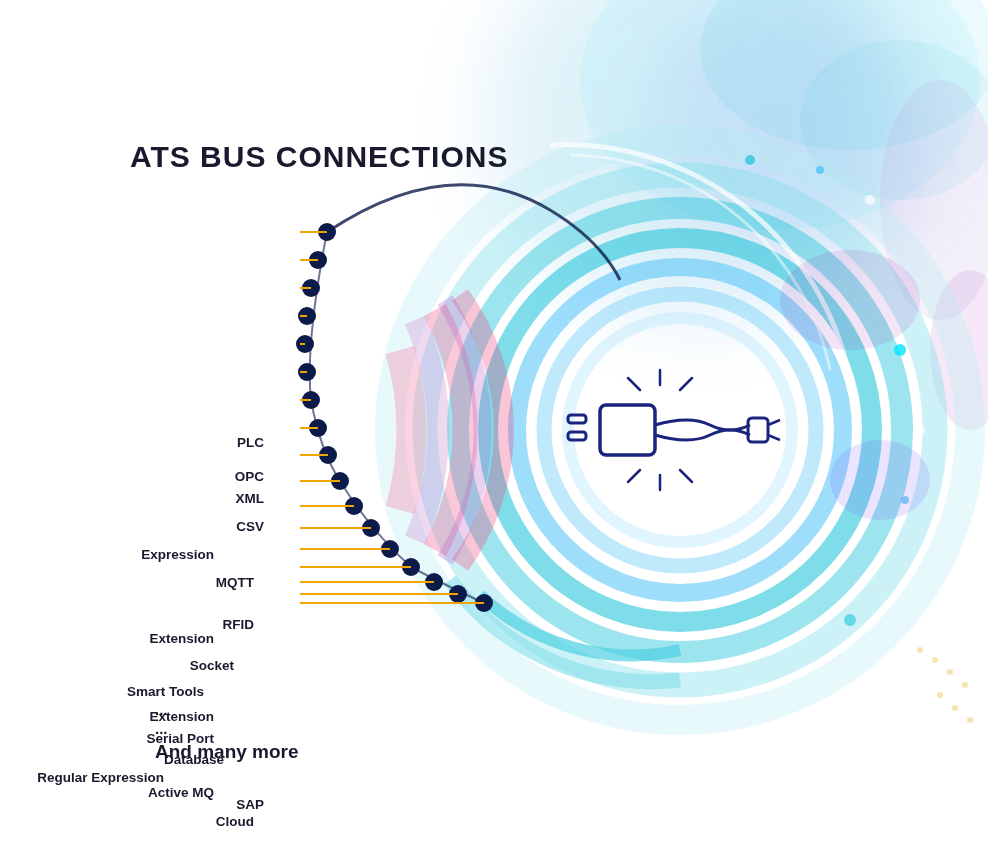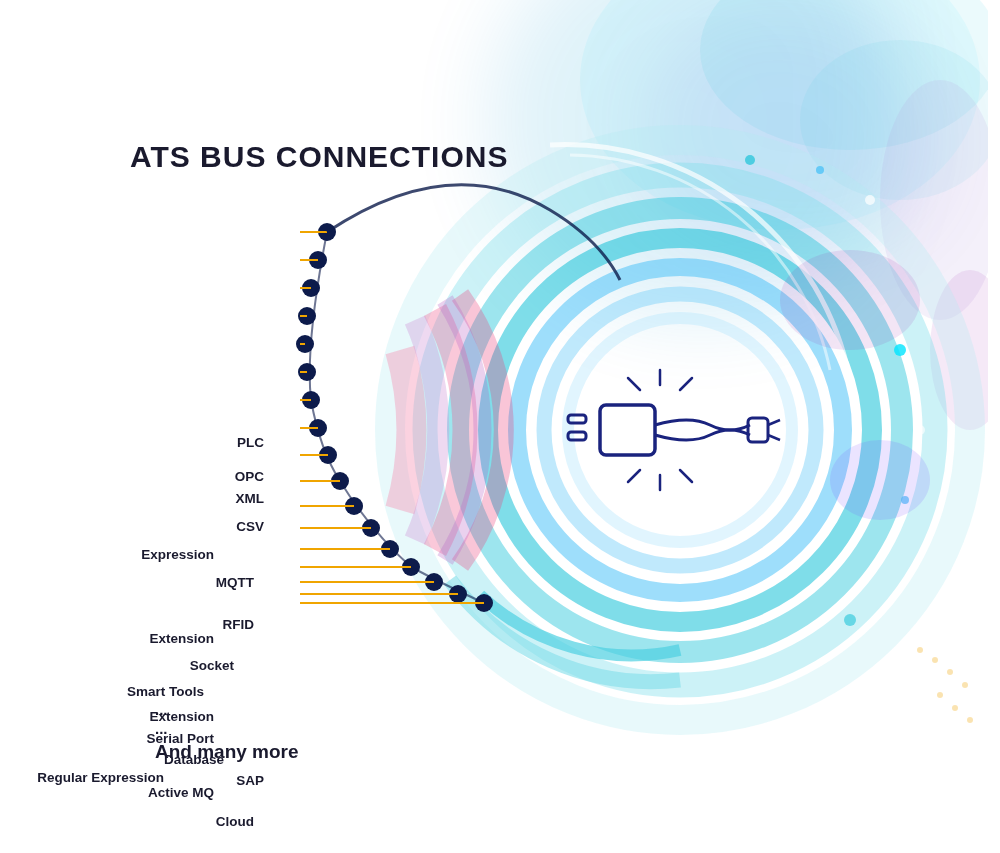--- a/index.html
+++ b/index.html
@@ -297,21 +297,21 @@
     </div>
     <div class="connection-item" style="position:absolute; top:535px; left:90px;">
       <span class="connection-label">Database</span>
     </div>
     <div class="connection-item" style="position:absolute; top:553px; left:30px;">
       <span class="connection-label">Regular Expression</span>
     </div>
     <div class="connection-item" style="position:absolute; top:568px; left:80px;">
       <span class="connection-label">Active MQ</span>
     </div>
-    <div class="connection-item" style="position:absolute; top:556px; left:130px;">
+    <div class="connection-item" style="position:absolute; top:580px; left:130px;">
       <span class="connection-label">SAP</span>
     </div>
     <div class="connection-item" style="position:absolute; top:589px; left:120px;margin-top:8px;">
       <span class="connection-label">Cloud</span>
     </div>
   </div>
 
   <div class="bottom-text">
     <div class="ellipsis-line">...</div>
     <div class="ellipsis-line">...</div>

